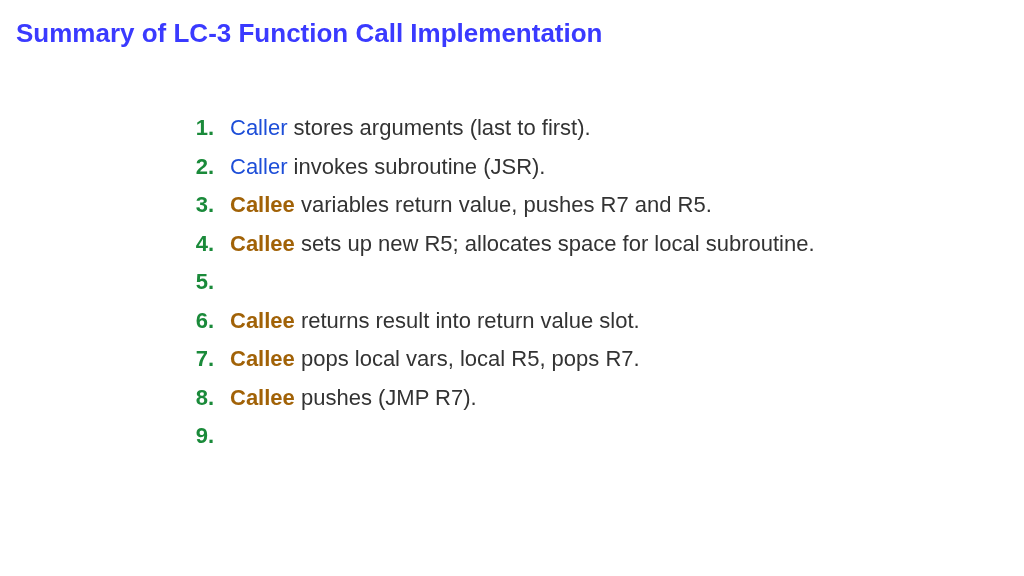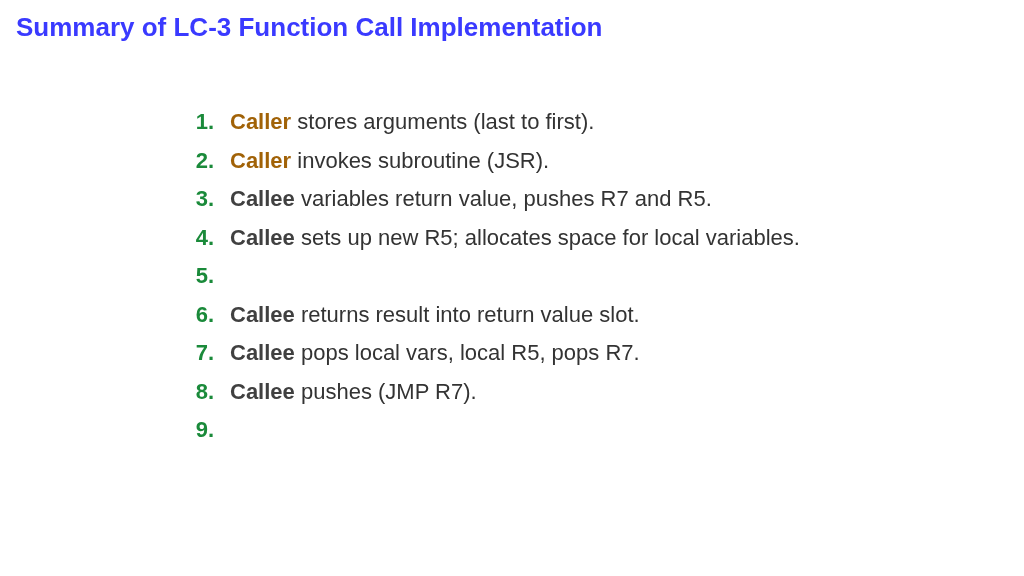--- a/index.html
+++ b/index.html
@@ -5,21 +5,21 @@
   body {
     margin: 0;
     padding: 0;
     width: 1024px;
     height: 576px;
     background: #ffffff;
     font-family: Arial, Helvetica, sans-serif;
     overflow: hidden;
   }
   .slide {
-    padding: 12px 16px;
+    padding: 18px 16px;
     box-sizing: border-box;
   }
   .title {
     font-size: 26px;
     font-weight: bold;
     color: #3a3aff;
     margin: 0 0 60px 0;
   }
   .list {
     margin-left: 150px;
@@ -33,25 +33,25 @@
   }
   .num {
     color: #1a8a3a;
     font-weight: bold;
     width: 48px;
     text-align: right;
     margin-right: 16px;
     flex-shrink: 0;
   }
   .role-caller {
-    color: #a16207;
-    font-weight: bold;
+    color: #1d4ed8;
+    font-weight: normal;
   }
   .role-callee {
-    color: #404040;
+    color: #a16207;
     font-weight: bold;
   }
 </style>
 </head>
 <body>
 
 <div class="slide">
   <h1 class="title">Summary of LC-3 Function Call Implementation</h1>
   <div class="list">
 
@@ -62,21 +62,21 @@
       <div class="item">
         <span class="num">2.</span>
         <span><span class="role-caller">Caller</span><span> invokes subroutine (JSR).</span></span>
       </div>
       <div class="item">
         <span class="num">3.</span>
         <span><span class="role-callee">Callee</span><span> variables return value, pushes R7 and R5.</span></span>
       </div>
       <div class="item">
         <span class="num">4.</span>
-        <span><span class="role-callee">Callee</span><span> sets up new R5; allocates space for local variables.</span></span>
+        <span><span class="role-callee">Callee</span><span> sets up new R5; allocates space for local subroutine.</span></span>
       </div>
       <div class="item">
         <span class="num">5.</span>
       </div>
       <div class="item">
         <span class="num">6.</span>
         <span><span class="role-callee">Callee</span><span> returns result into return value slot.</span></span>
       </div>
       <div class="item">
         <span class="num">7.</span>

